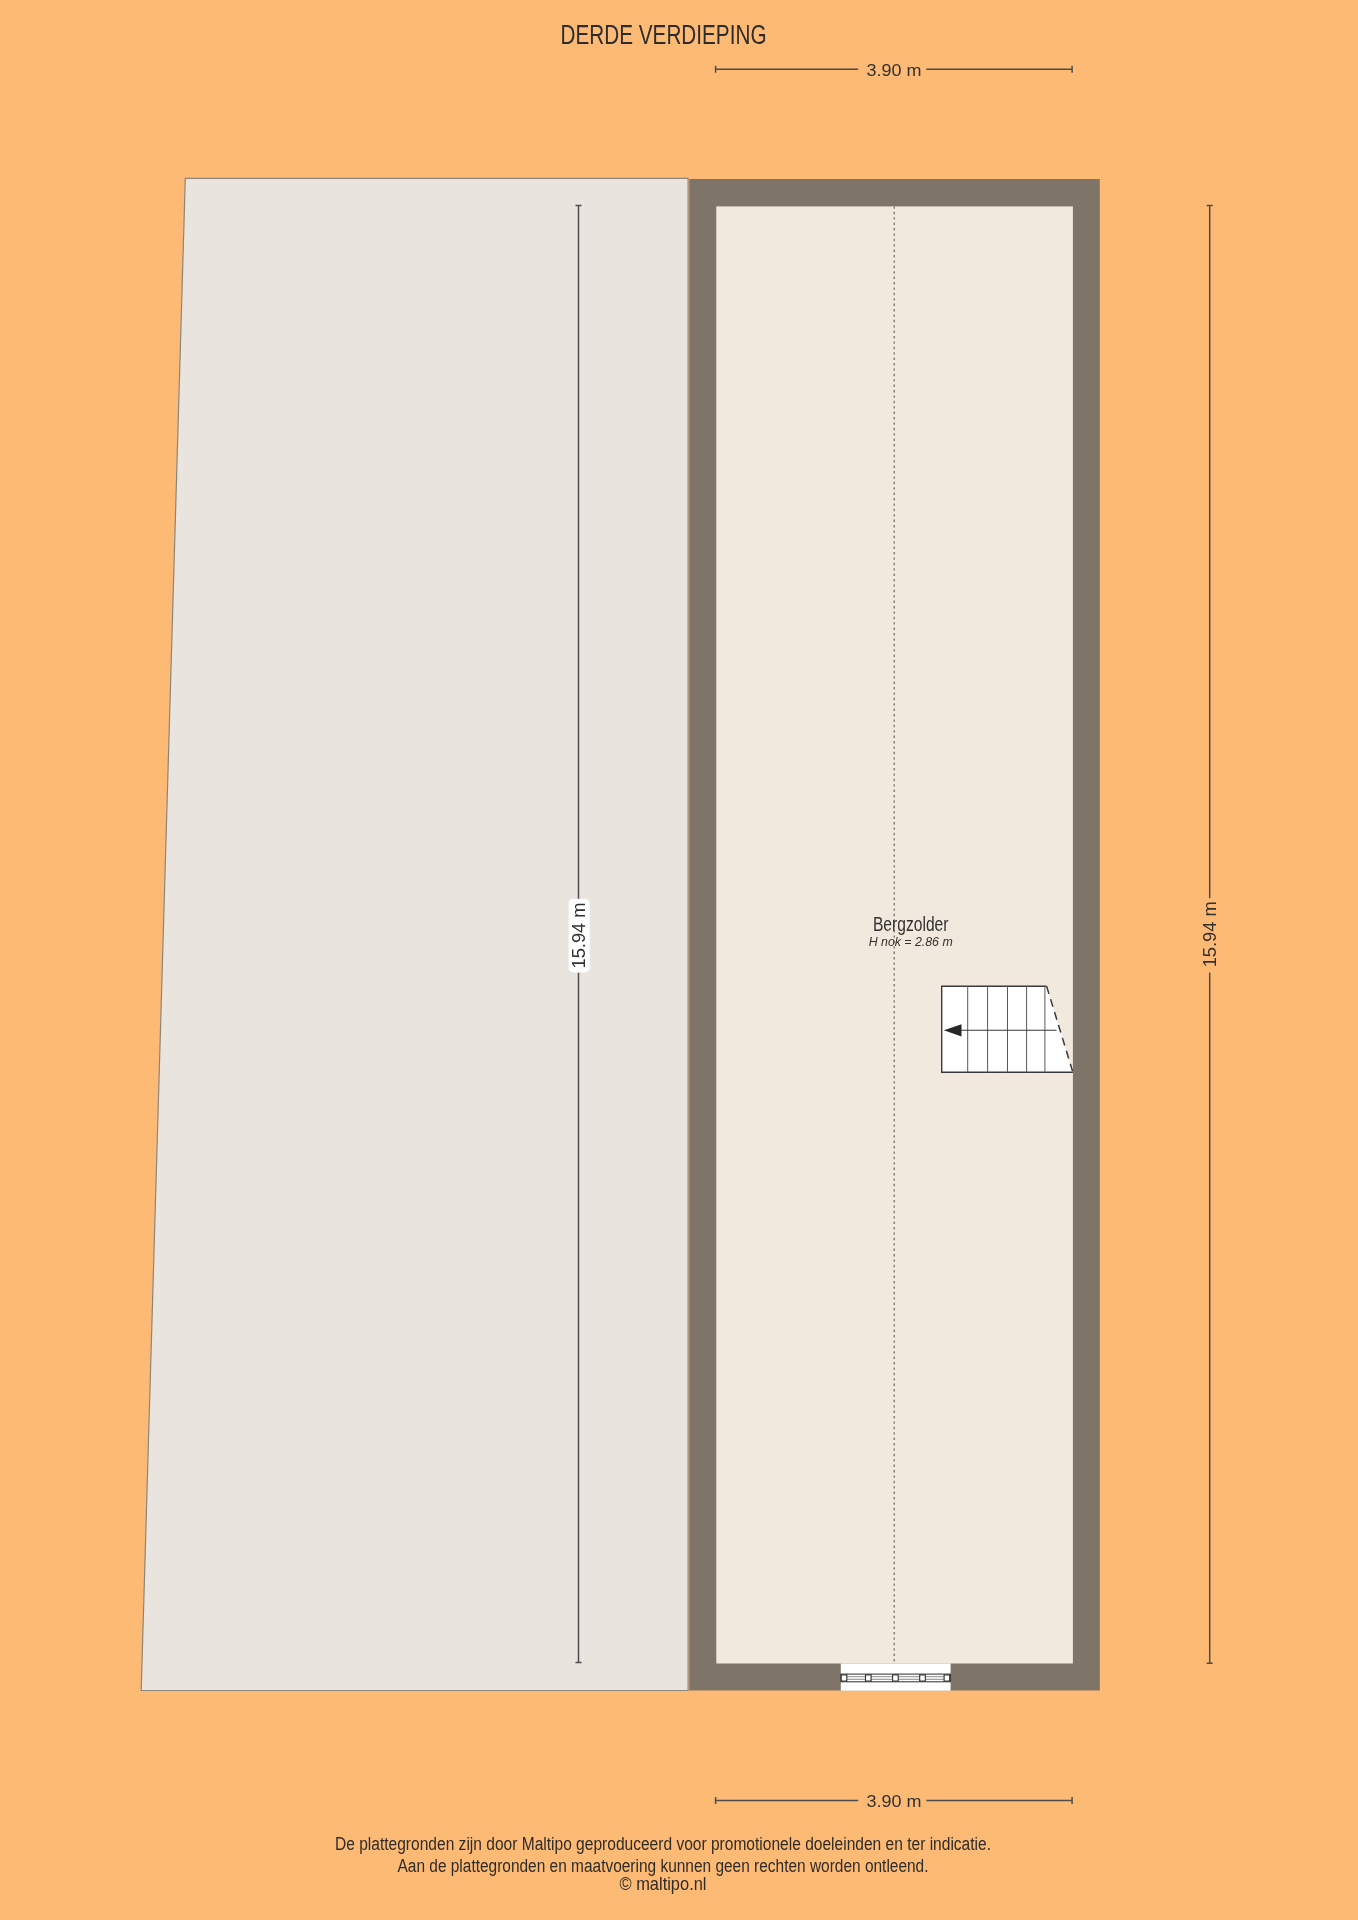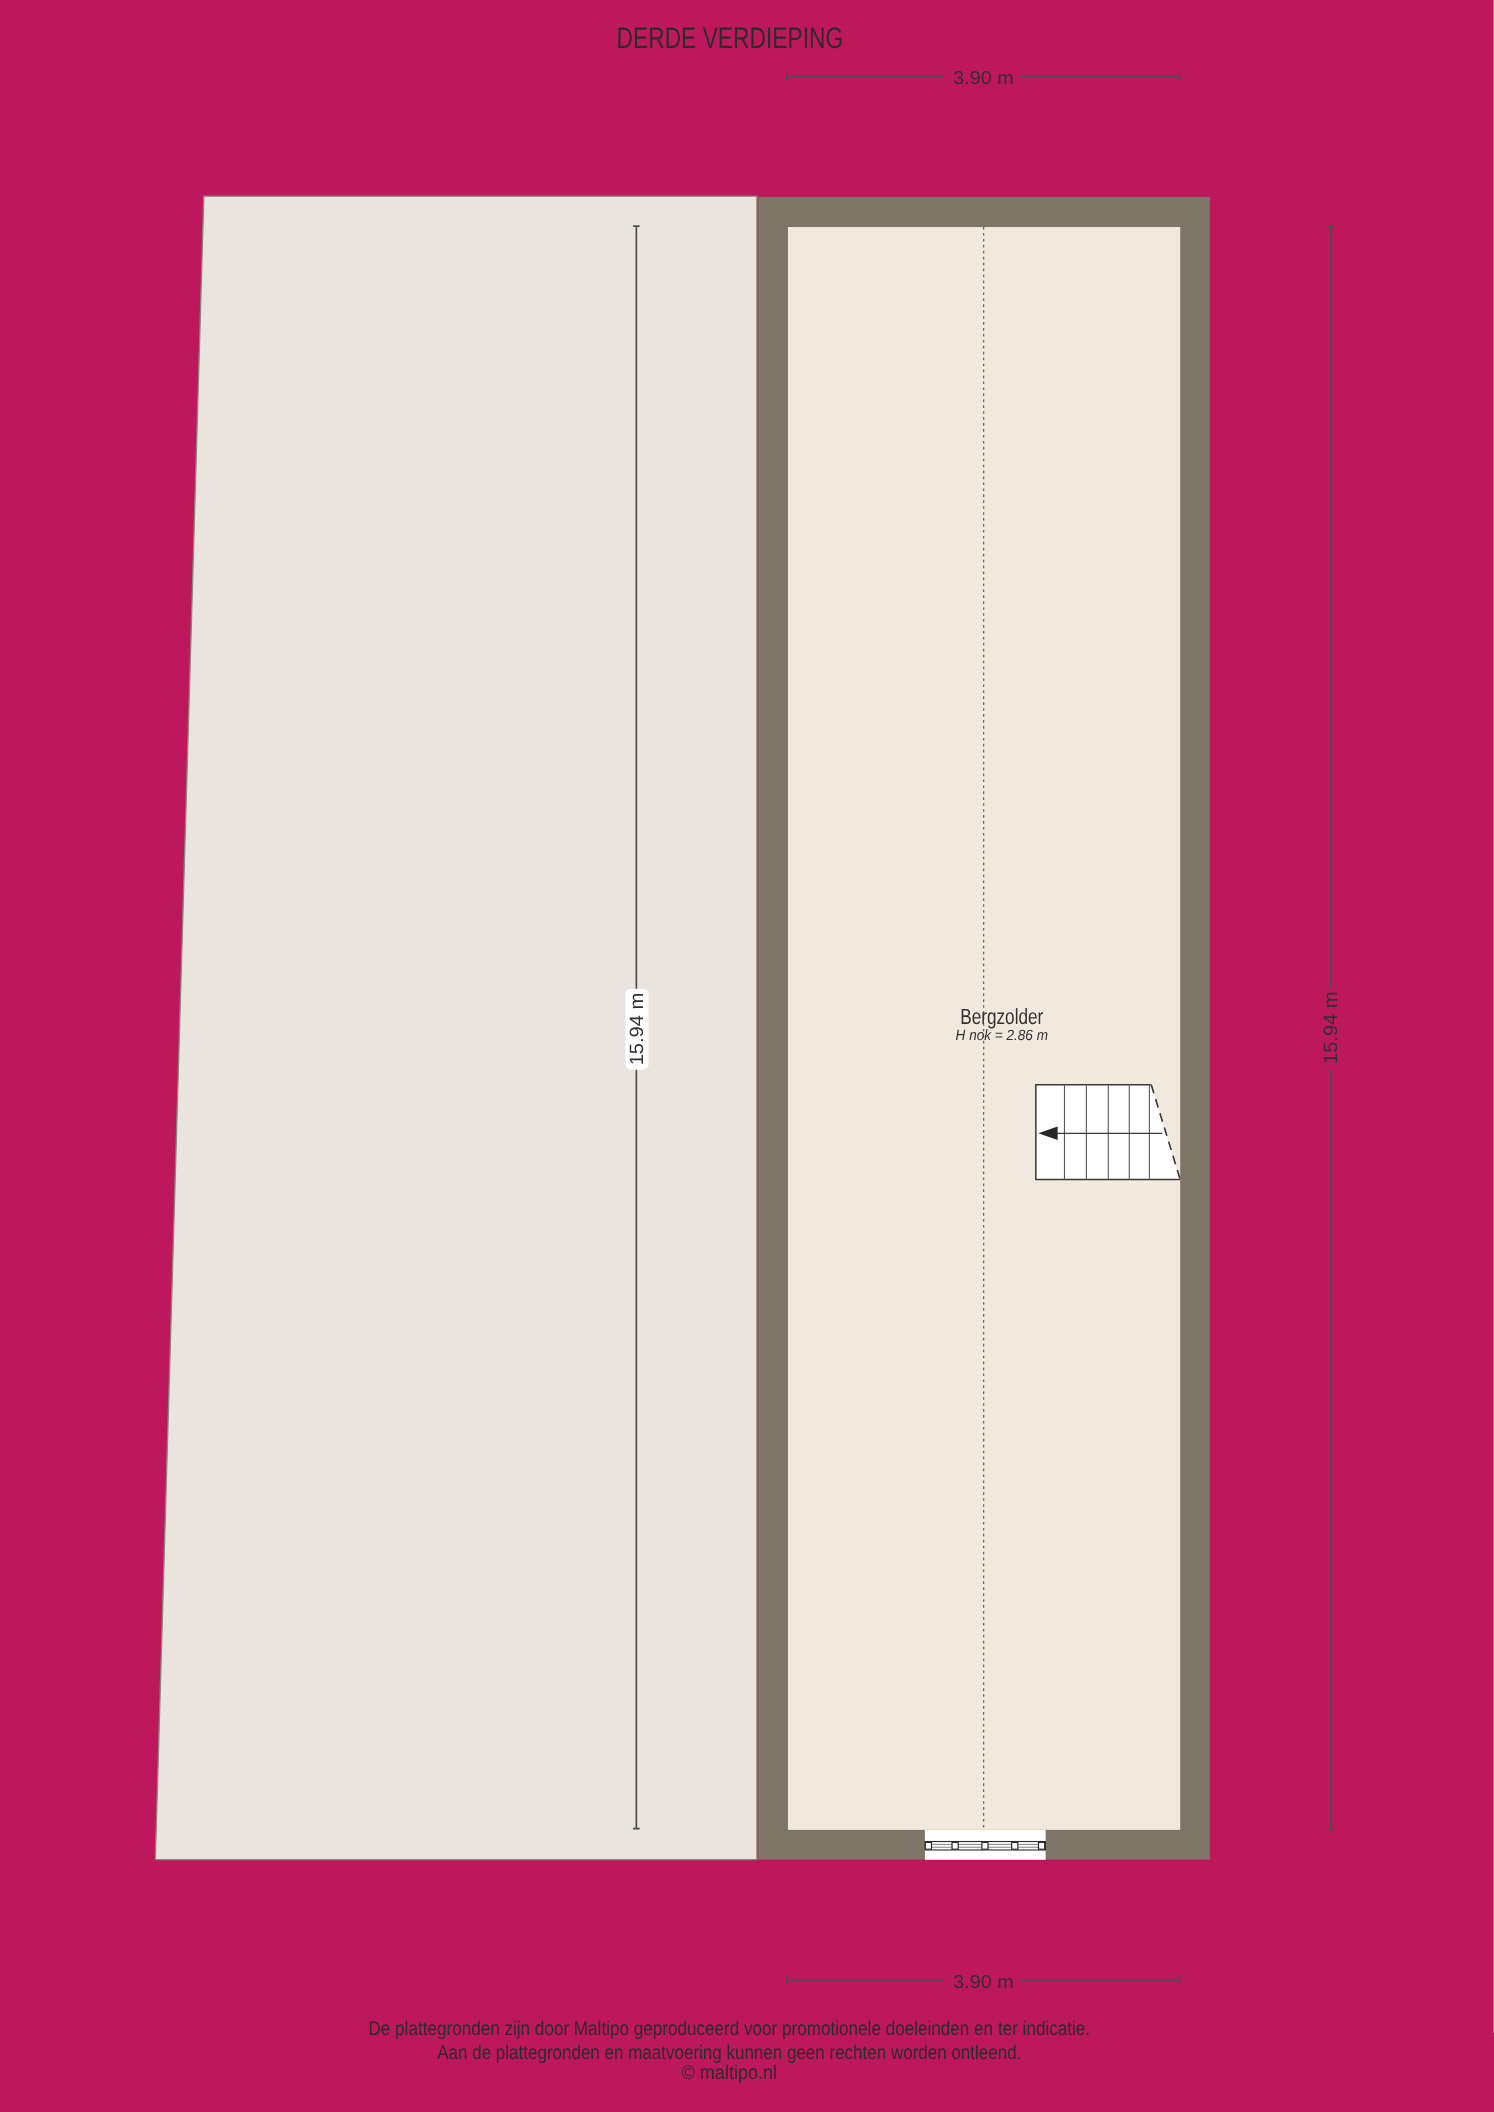--- a/index.html
+++ b/index.html
@@ -1,16 +1,16 @@
 <!DOCTYPE html>
 <html><head>
 <meta charset="utf-8">
 <style>
   html,body{margin:0;padding:0;background:#ffffff;}
-  .page{position:relative;width:1358px;height:1920px;background:#be185d;overflow:hidden;}
+  .page{position:relative;width:1358px;height:1920px;background:#fdba74;overflow:hidden;}
   svg text{font-family:"Liberation Sans",sans-serif;}
 </style>
 </head>
 <body>
 <div class="page">
 <svg width="1358" height="1920" viewBox="0 0 1358 1920" xmlns="http://www.w3.org/2000/svg">
 
   <text x="663.5" y="43.5" text-anchor="middle" font-size="27" fill="#2e2c2a" textLength="206" lengthAdjust="spacingAndGlyphs">DERDE VERDIEPING</text>
 
   <g stroke="#4d4d4d" stroke-width="1.5" fill="none">

